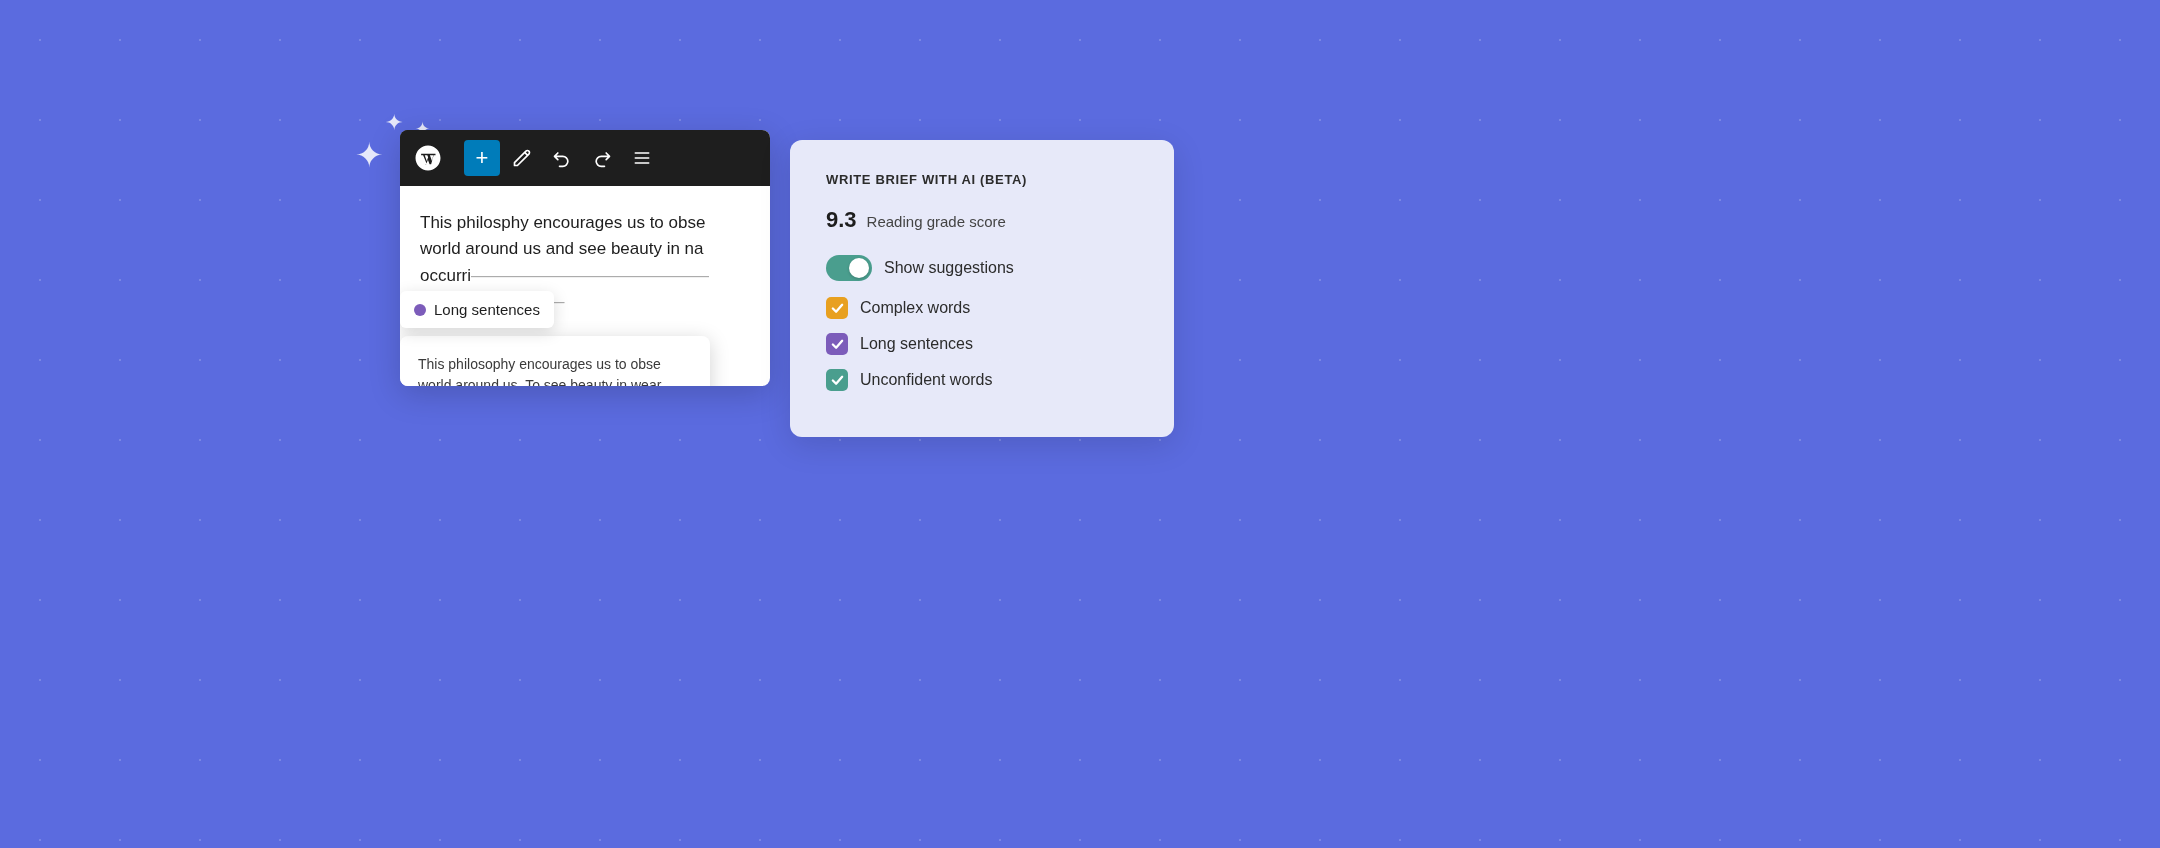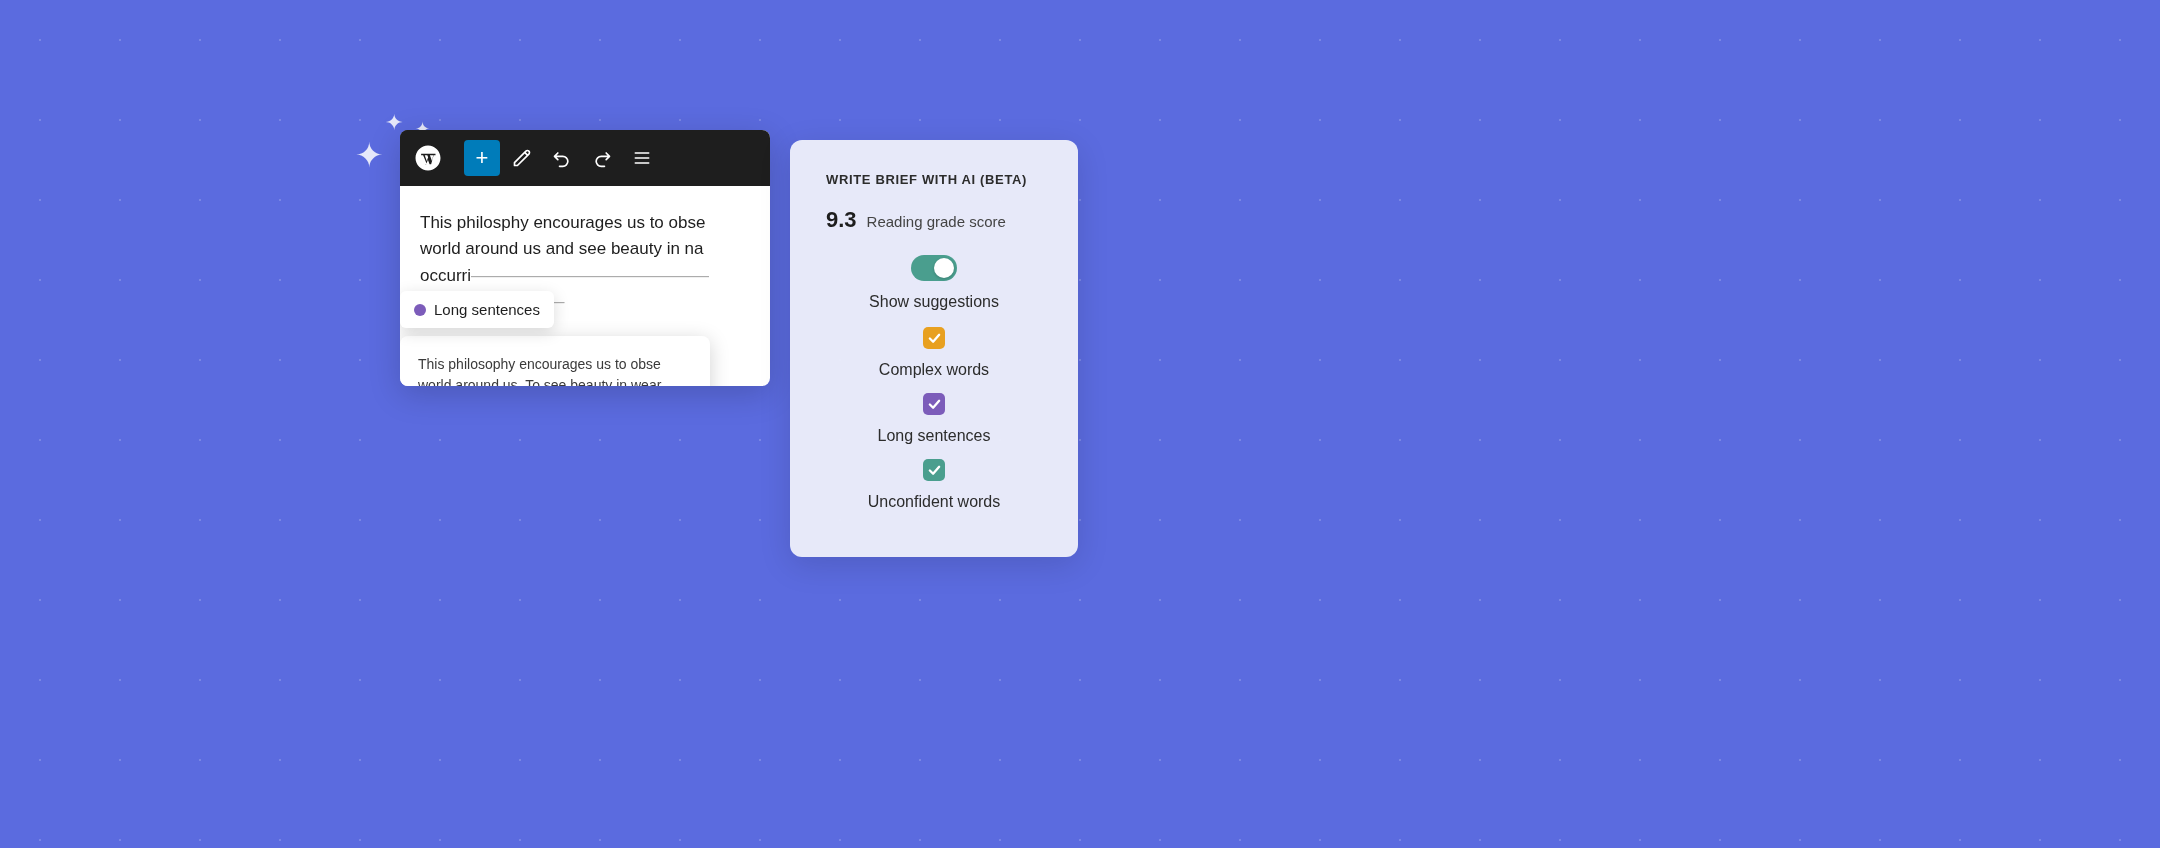--- a/index.html
+++ b/index.html
@@ -186,21 +186,21 @@
       line-height: 1.5;
       color: #3a3a3a;
       margin-bottom: 12px;
     }
 
     
     .ai-panel {
       background: rgba(235, 237, 250, 0.97);
       border-radius: 12px;
       padding: 32px 36px;
-      width: 288px;
+      width: 384px;
       box-shadow: 0 8px 32px rgba(0,0,0,0.13);
       position: relative;
       z-index: 3;
       margin-left: 20px;
       margin-top: 10px;
     }
 
     .ai-panel-title {
       font-size: 13px;
       font-weight: 700;
@@ -227,21 +227,20 @@
       font-size: 15px;
       color: #444;
       margin-top: 6px;
     }
 
     .suggestions-row {
       display: flex;
       align-items: center;
       gap: 12px;
       margin-bottom: 16px;
-      flex-direction: column;
     }
 
     
     .toggle-switch {
       width: 46px;
       height: 26px;
       background: #4a9e8e;
       border-radius: 13px;
       position: relative;
       flex-shrink: 0;
@@ -263,21 +262,20 @@
     .suggestions-label {
       font-size: 16px;
       color: #2c2c2c;
     }
 
     .option-row {
       display: flex;
       align-items: center;
       gap: 12px;
       margin-bottom: 14px;
-      flex-direction: column;
     }
 
     .checkbox-icon {
       width: 22px;
       height: 22px;
       border-radius: 5px;
       display: flex;
       align-items: center;
       justify-content: center;
       flex-shrink: 0;

